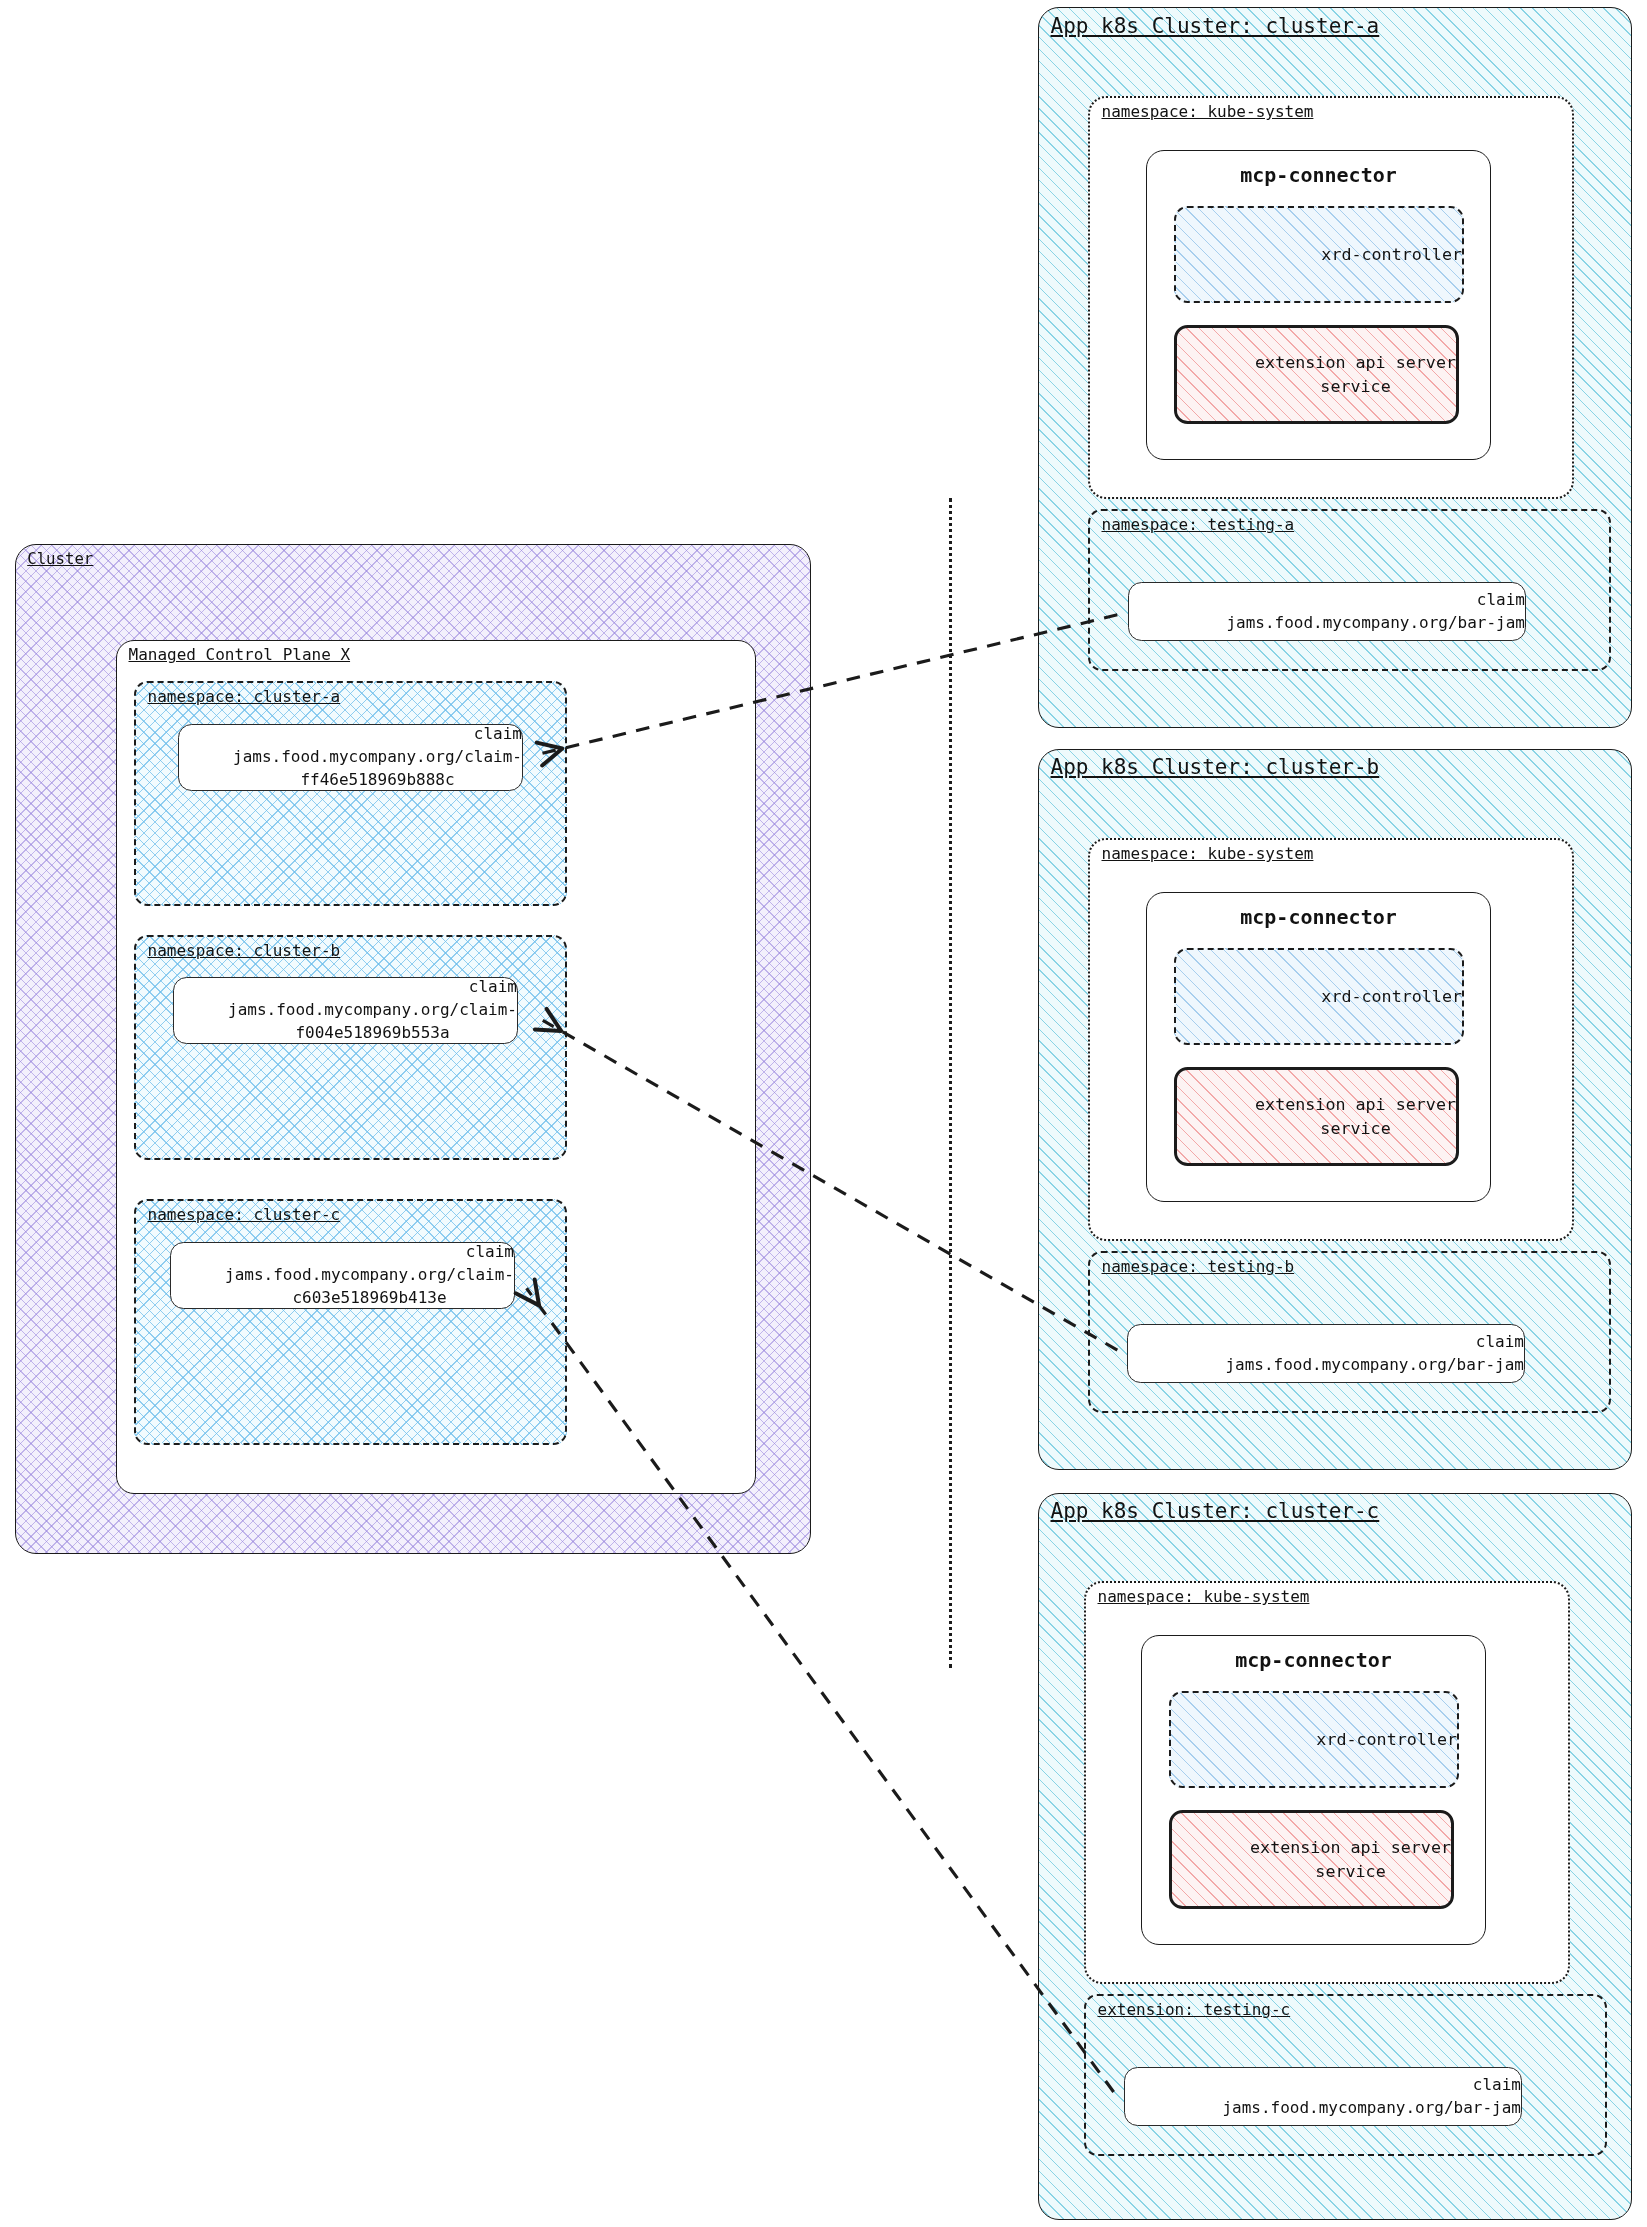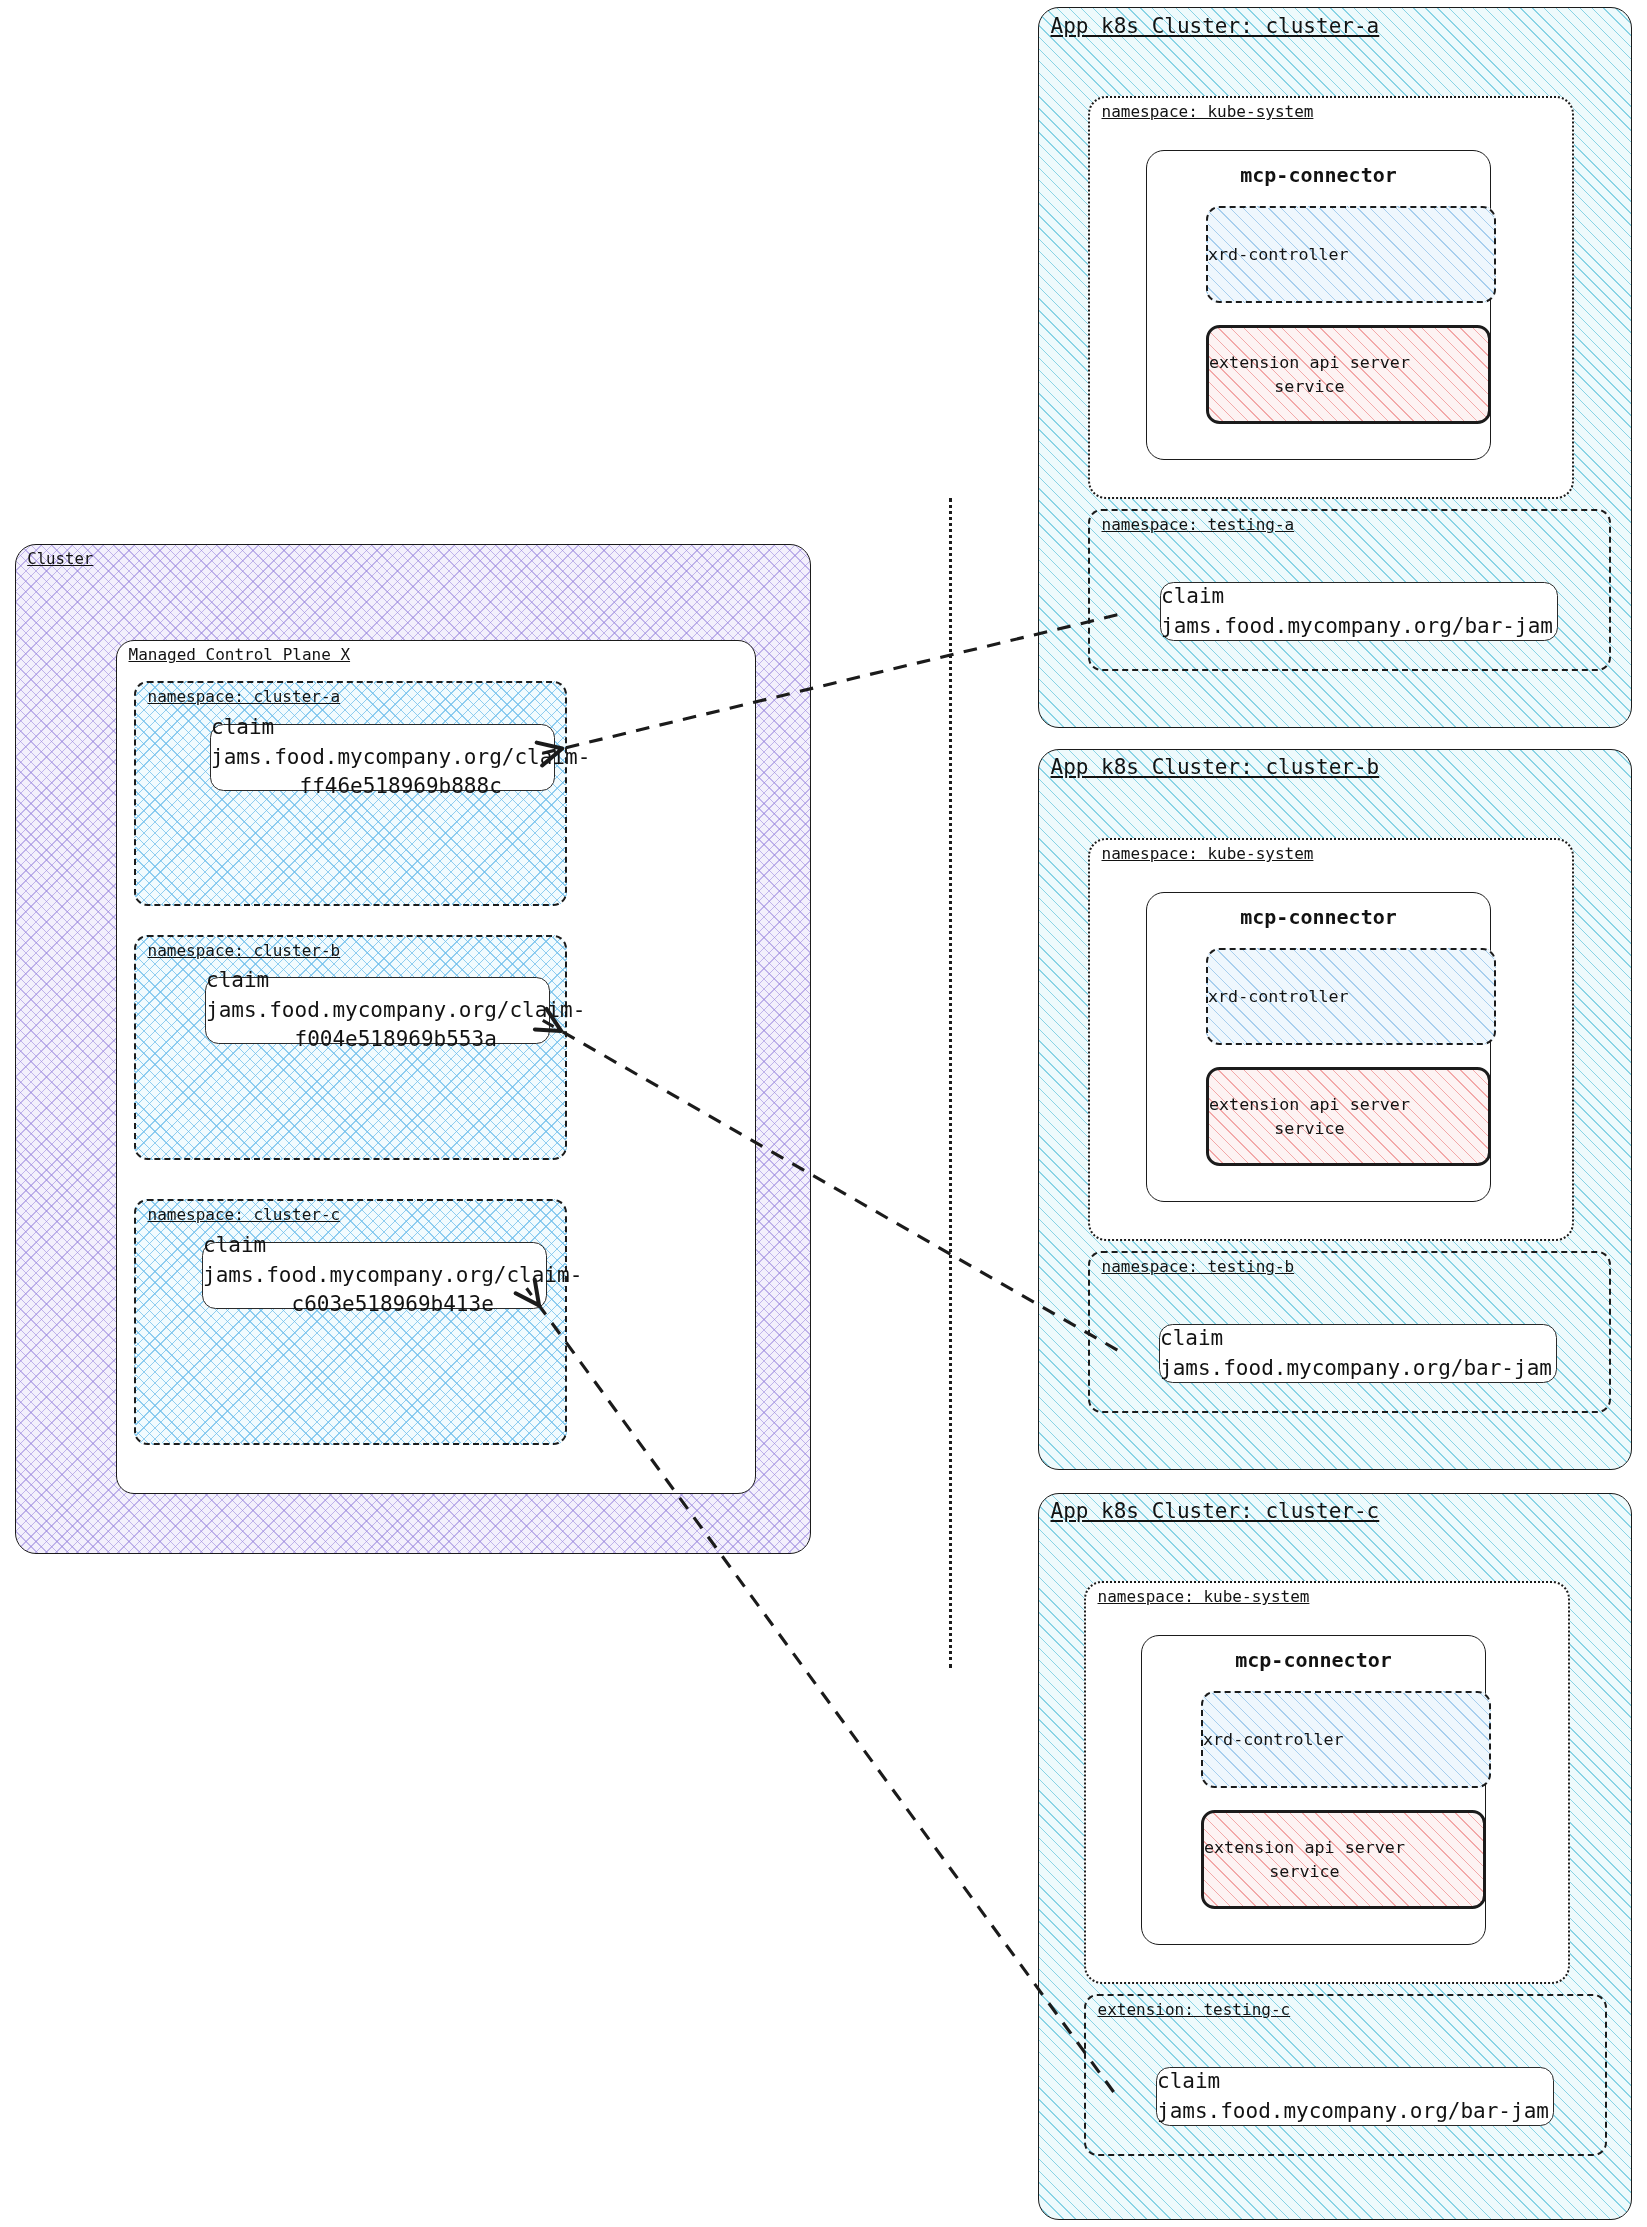--- a/index.html
+++ b/index.html
@@ -68,34 +68,33 @@
   .r-lg { border-radius: 21px; }
   .r-md { border-radius: 18px; }
   .r-sm { border-radius: 13.6px; }
 
   
   .t-title   { font-size: 21px; }
   .t-ns      { font-size: 16px; }
   .t-spaces  { font-size: 15.7px; }
   .t-mcp     { font-size: 20px; font-weight: bold; }
   .t-node    { font-size: 16.7px; }
-  .t-claim   { font-size: 21px; }
+  .t-claim   { font-size: 16px; }
 
   
   .node {
     position: absolute;
     box-sizing: border-box;
     display: flex;
     flex-direction: column;
-    align-items: flex-start;
+    align-items: flex-end;
     justify-content: center;
     text-align: center;
     line-height: 1.42;
     white-space: pre-line;
-    margin-left: 32px;
   }
 
   
   .vdivider {
     position: absolute;
     border-left: 3.1px dotted #1b1b1b;
   }
 
   svg.overlay {
     position: absolute; left: 0; top: 0;

